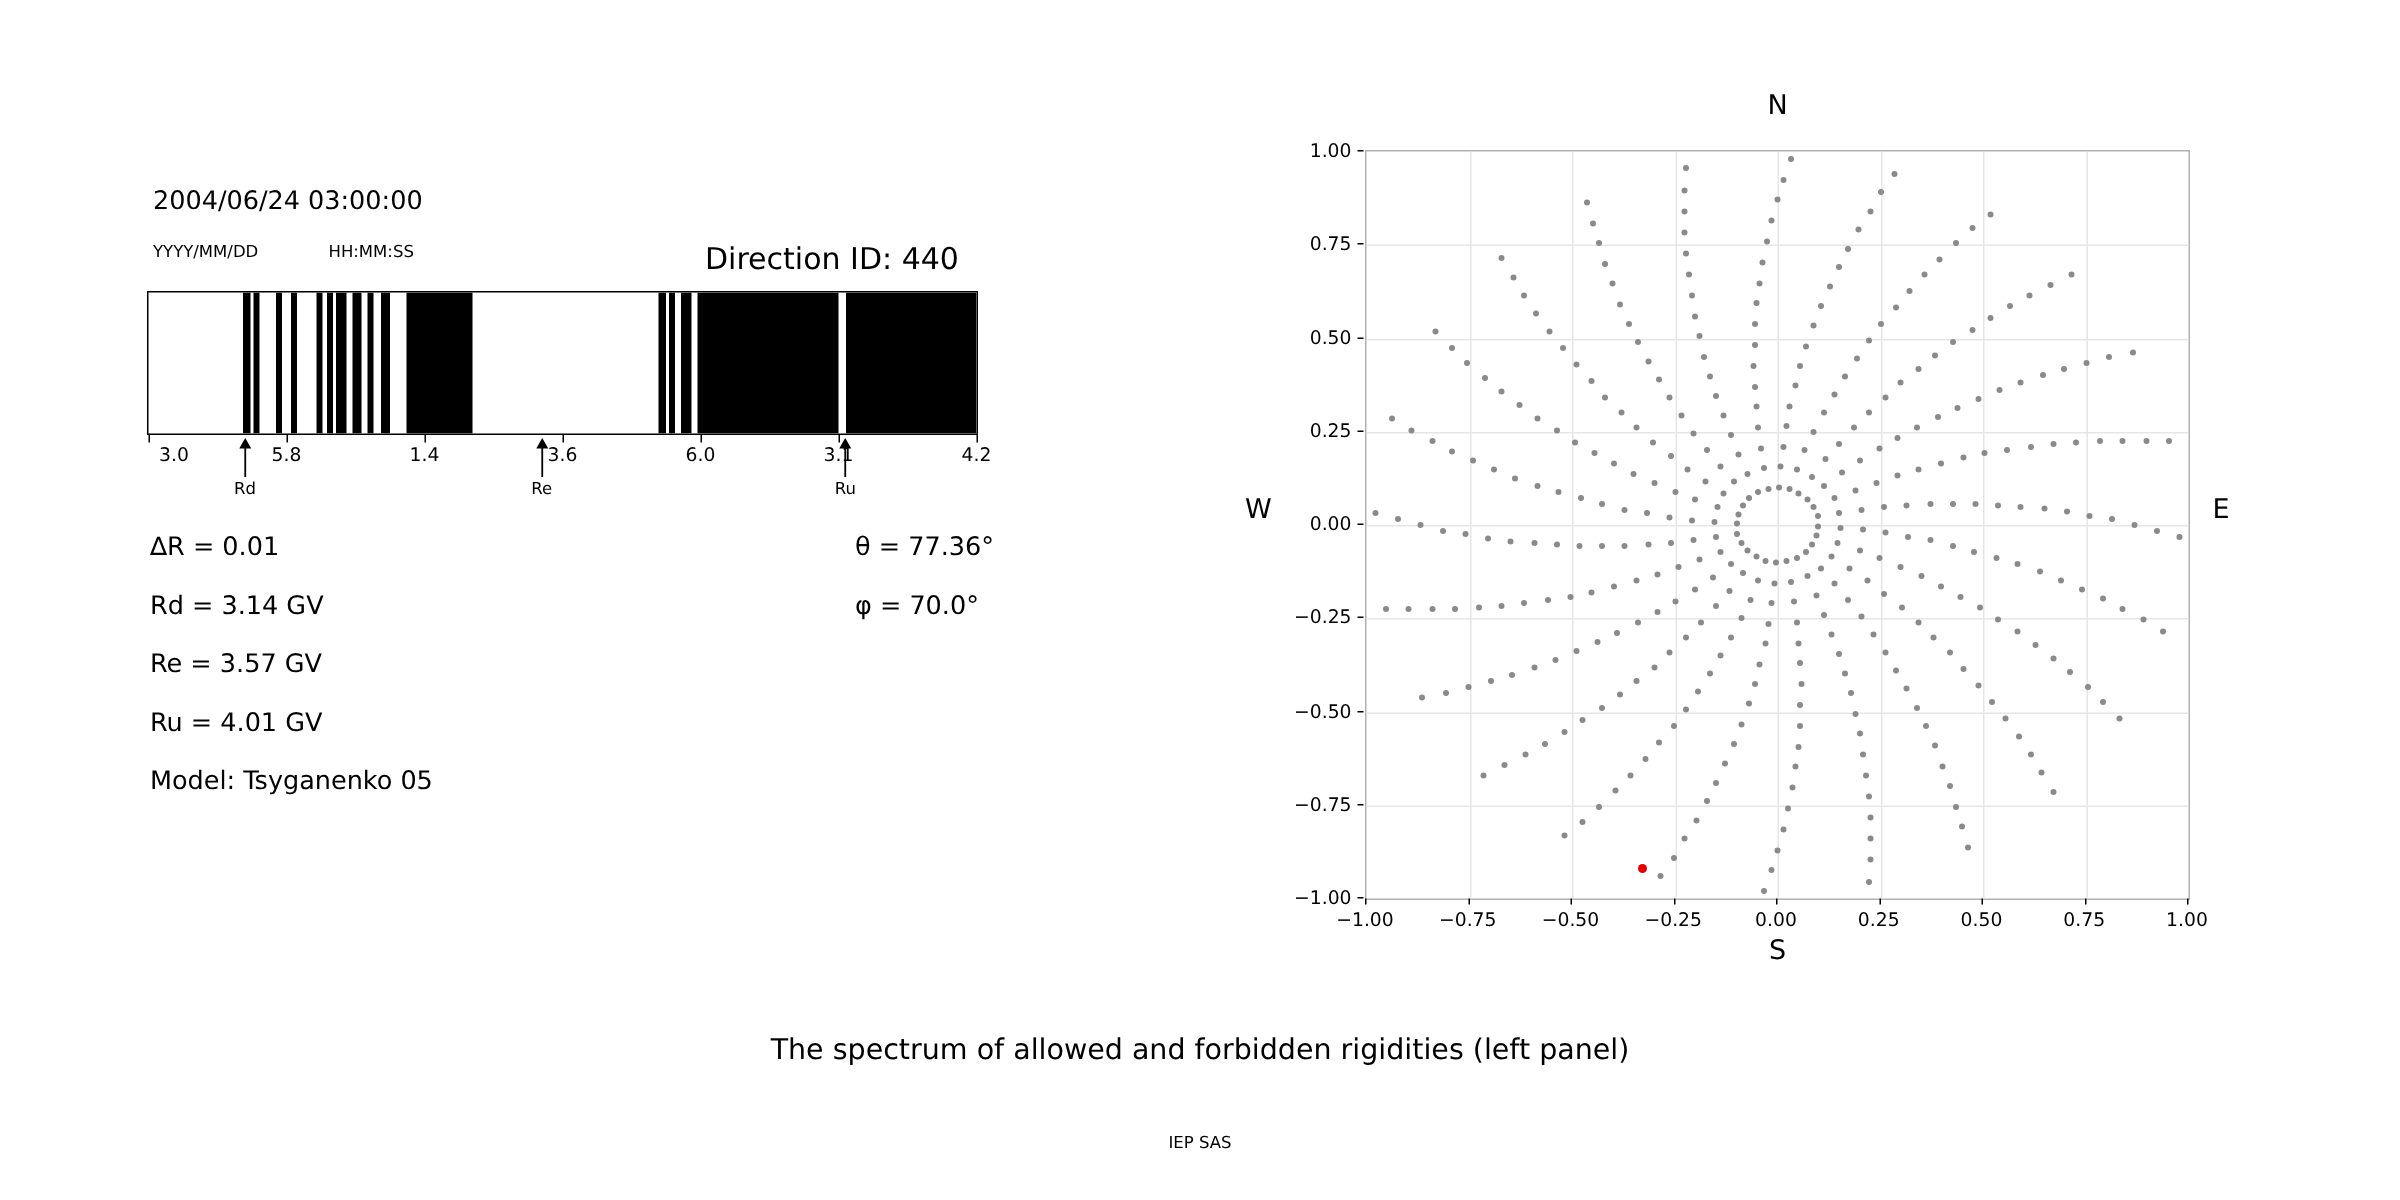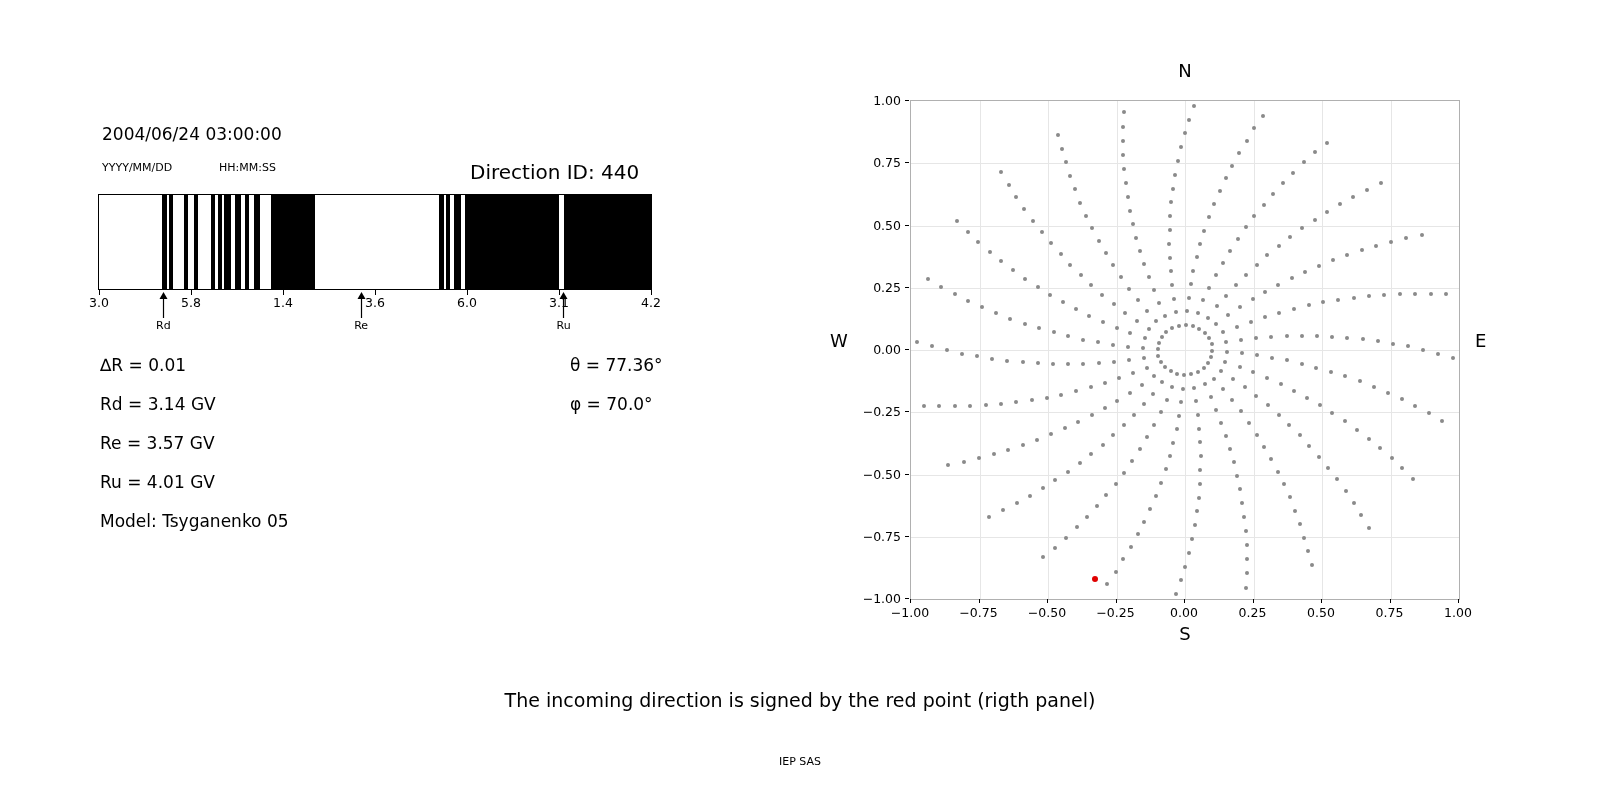--- a/index.html
+++ b/index.html
@@ -247,21 +247,21 @@
       <div class="spec-band" style="left: 171.58px; width: 44.62px; background: rgb(0, 0, 0);"></div>
       <div class="spec-band" style="left: 340.4px; width: 4.14px; background: rgb(0, 0, 0);"></div>
       <div class="spec-band" style="left: 346.84px; width: 4.14px; background: rgb(0, 0, 0);"></div>
       <div class="spec-band" style="left: 355.12px; width: 6.44px; background: rgb(0, 0, 0);"></div>
       <div class="spec-band" style="left: 365.7px; width: 94.3px; background: rgb(0, 0, 0);"></div>
       <div class="spec-band" style="left: 464.6px; width: 87.4px; background: rgb(0, 0, 0);"></div>
     </div>
 
   <div id="spectrum-axis">
       <div class="axis-tick" style="left: 1px;"></div>
-      <div class="axis-label" style="left: 1px;">3.0</div>
+      <div class="axis-label" style="left: 18px;">3.0</div>
       <div class="axis-tick" style="left: 93px;"></div>
       <div class="axis-label" style="left: 93px;">5.8</div>
       <div class="axis-tick" style="left: 185px;"></div>
       <div class="axis-label" style="left: 185px;">1.4</div>
       <div class="axis-tick" style="left: 277px;"></div>
       <div class="axis-label" style="left: 277px;">3.6</div>
       <div class="axis-tick" style="left: 369px;"></div>
       <div class="axis-label" style="left: 369px;">6.0</div>
       <div class="axis-tick" style="left: 461px;"></div>
       <div class="axis-label" style="left: 461px;">3.1</div>
@@ -764,15 +764,15 @@
     <div class="ytick-label" style="right: 659px; top: 246.75px;">0.25</div>
     <div class="ytick-mark" style="left: 85px; top: 184.5px;"></div>
     <div class="ytick-label" style="right: 659px; top: 184.5px;">0.50</div>
     <div class="ytick-mark" style="left: 85px; top: 122.25px;"></div>
     <div class="ytick-label" style="right: 659px; top: 122.25px;">0.75</div>
     <div class="ytick-mark" style="left: 85px; top: 60px;"></div>
     <div class="ytick-label" style="right: 659px; top: 60px;">1.00</div>
   </div>
 
 <div id="caption">
-  <div class="caption-line">The incoming direction is signed by the red point (rigth panel)</div>
+  <div class="caption-line">The spectrum of allowed and forbidden rigidities (left panel)</div>
 </div>
 <div id="footer">IEP SAS</div>
 
 </body></html>

